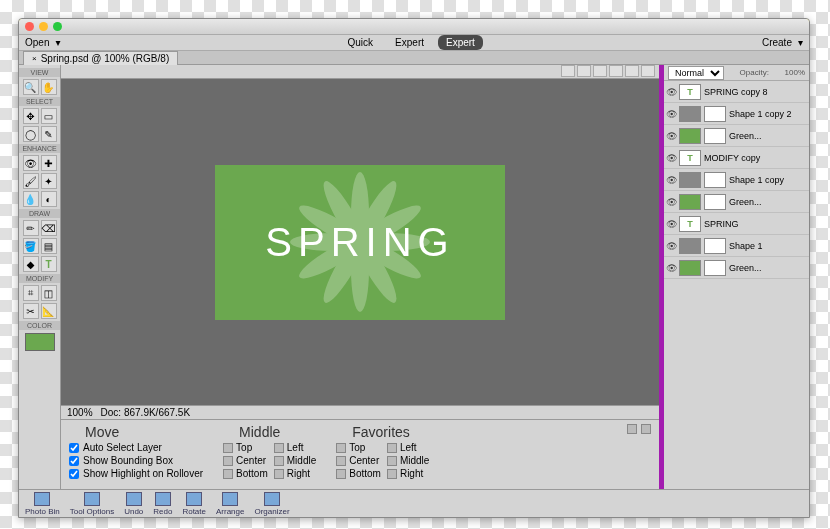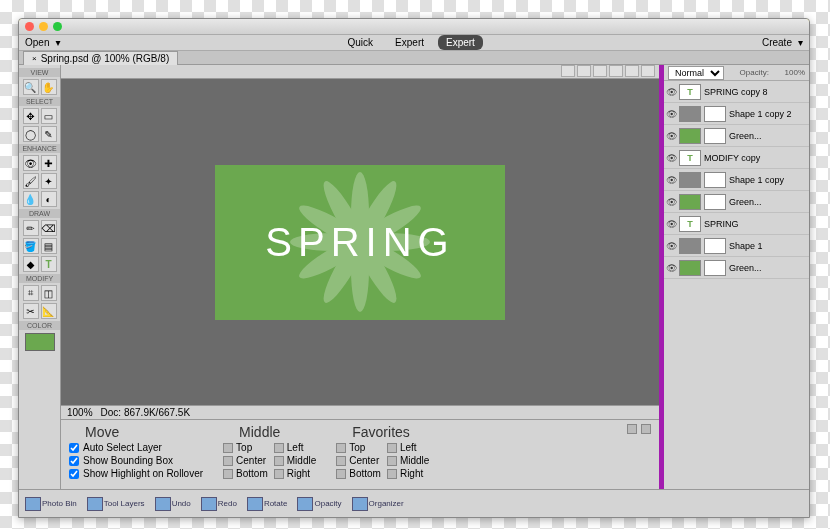--- a/index.html
+++ b/index.html
@@ -45,21 +45,21 @@
 .options-panel{height:70px;background:#d4d4d4;border-top:1px solid #999;display:flex;padding:4px 8px;gap:20px;}
 .opt-col{display:flex;flex-direction:column;gap:2px;}
 .opt-title{font-size:14px;color:#333;margin-bottom:0;padding-left:16px;}
 .chk{display:flex;align-items:center;gap:4px;font-size:9px;}
 .chk input{width:10px;height:10px;}
 .opt-grid{display:grid;grid-template-columns:auto auto;gap:2px 6px;font-size:9px;}
 .opt-grid span{display:flex;align-items:center;gap:3px;}
 .mini-icon{width:10px;height:10px;background:#bbb;border:1px solid #888;}
 .bottombar{height:28px;background:#d4d4d4;border-top:1px solid #999;display:flex;align-items:center;justify-content:space-between;padding:0 6px;}
 .bb-group{display:flex;gap:10px;}
-.bb-item{display:flex;flex-direction:row;align-items:center;gap:1px;cursor:pointer;}
+.bb-item{display:flex;flex-direction:column;align-items:center;gap:1px;cursor:pointer;}
 .bb-icon{width:16px;height:14px;background:#7aa8d8;border:1px solid #557;}
 .bb-label{font-size:8px;color:#335;}
 .iconstrip{display:flex;gap:2px;}
 .iconstrip .ic{width:14px;height:12px;background:#e0e0e0;border:1px solid #aaa;cursor:pointer;}
 </style>
 </head>
 <body>
 
 <div class="window">
   <div class="titlebar">
@@ -292,37 +292,37 @@
   </div>
 
   <div class="bottombar">
     <div class="bb-group" id="bb-left">
         <div class="bb-item">
           <div class="bb-icon"></div>
           <div class="bb-label">Photo Bin</div>
         </div>
         <div class="bb-item">
           <div class="bb-icon"></div>
-          <div class="bb-label">Tool Layers</div>
+          <div class="bb-label">Tool Options</div>
         </div>
         <div class="bb-item">
           <div class="bb-icon"></div>
           <div class="bb-label">Undo</div>
         </div>
         <div class="bb-item">
           <div class="bb-icon"></div>
           <div class="bb-label">Redo</div>
         </div>
         <div class="bb-item">
           <div class="bb-icon"></div>
           <div class="bb-label">Rotate</div>
         </div>
         <div class="bb-item">
           <div class="bb-icon"></div>
-          <div class="bb-label">Opacity</div>
+          <div class="bb-label">Arrange</div>
         </div>
         <div class="bb-item">
           <div class="bb-icon"></div>
           <div class="bb-label">Organizer</div>
         </div>
       </div>
   </div>
 </div>
 
 </body></html>

